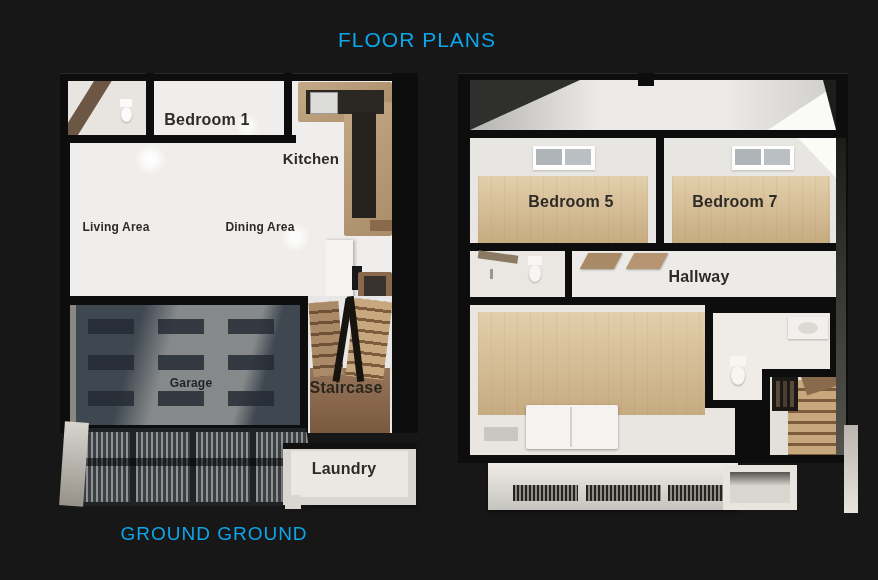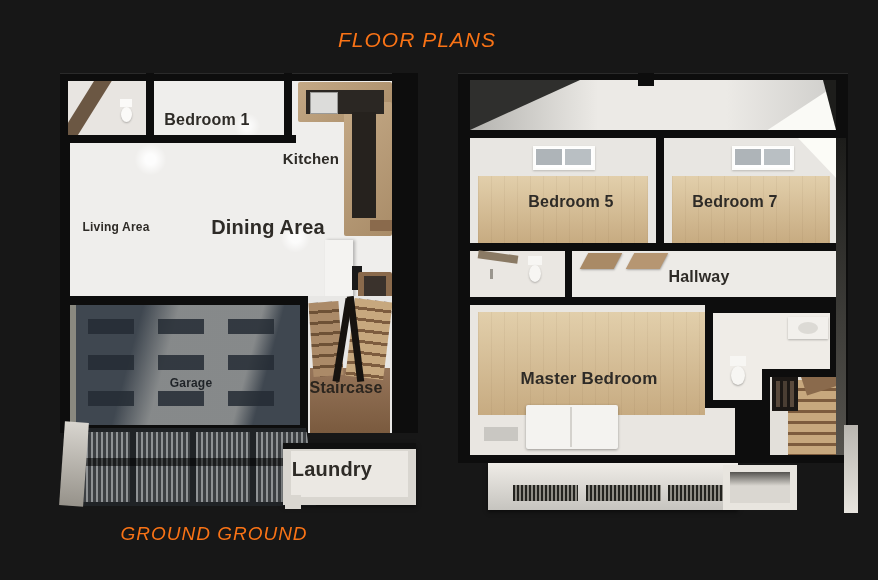--- a/index.html
+++ b/index.html
@@ -9,21 +9,21 @@
     font-family:"Liberation Sans", sans-serif;
   }
   .abs{position:absolute;}
   .label{
     position:absolute;transform:translate(-50%,-50%);
     color:#2e2b27;font-weight:600;white-space:nowrap;
     letter-spacing:.2px;
   }
   .heading{
     position:absolute;transform:translate(-50%,-50%);
-    color:#f97316;letter-spacing:1px;white-space:nowrap;font-weight:400;font-style:italic;
+    color:#0ea5e9;letter-spacing:1px;white-space:nowrap;font-weight:400;
   }
   .wall{background:#0d0d0d;}
   .floor-white{background:#efeeec;}
   .spot{background-image:
     radial-gradient(circle at 25% 35%, rgba(255,255,255,.9) 0 5px, rgba(255,255,255,0) 16px),
     radial-gradient(circle at 70% 70%, rgba(255,255,255,.8) 0 5px, rgba(255,255,255,0) 15px),
     radial-gradient(circle at 55% 20%, rgba(255,255,255,.7) 0 4px, rgba(255,255,255,0) 13px);}
   .wood-counter{background:linear-gradient(135deg,#c4a986,#a98c68);}
   .wood-floor{background:
     repeating-linear-gradient(90deg, rgba(90,60,30,.06) 0 1px, rgba(0,0,0,0) 1px 13px),
@@ -59,21 +59,21 @@
     <div class="label" style="left:149px;top:50px;font-size:16px;">Bedroom 1</div>
 
     <div class="abs wood-counter" style="left:240px;top:12px;width:94px;height:40px;border-radius:2px;"></div>
     <div class="abs wood-counter" style="left:286px;top:32px;width:48px;height:134px;border-radius:2px;"></div>
     <div class="abs" style="left:248px;top:20px;width:78px;height:24px;background:#2b2723;"></div>
     <div class="abs" style="left:294px;top:42px;width:24px;height:106px;background:#26221e;"></div>
     <div class="abs" style="left:252px;top:22px;width:26px;height:20px;background:#dcdcda;border:1px solid #9a9a98;"></div>
     <div class="label" style="left:253px;top:88px;font-size:15px;">Kitchen</div>
 
     <div class="label" style="left:58px;top:157px;font-size:12px;">Living Area</div>
-    <div class="label" style="left:210px;top:157px;font-size:20px;">Dining Area</div>
+    <div class="label" style="left:202px;top:157px;font-size:12px;">Dining Area</div>
 
     <div class="abs" style="left:267px;top:170px;width:28px;height:58px;background:#f4f3f1;box-shadow:2px 0 3px rgba(0,0,0,.25);"></div>
     <div class="abs" style="left:312px;top:150px;width:22px;height:11px;background:#8a6a4c;"></div>
     <div class="abs" style="left:294px;top:196px;width:10px;height:24px;background:#191919;"></div>
     <div class="abs" style="left:300px;top:202px;width:34px;height:33px;background:#8a6a4c;border-radius:2px;"></div>
     <div class="abs" style="left:306px;top:206px;width:22px;height:25px;background:#3a322c;"></div>
 
     <div class="abs wall" style="left:2px;top:226px;width:248px;height:9px;"></div>
 
     <div class="abs" style="left:12px;top:235px;width:230px;height:120px;background:#3f4750;overflow:hidden;">
@@ -112,21 +112,21 @@
       <div class="abs" style="left:0;top:30px;width:100%;height:8px;background:rgba(0,0,0,.55);"></div>
     </div>
 
     <div class="abs" style="left:4px;top:352px;width:24px;height:84px;background:linear-gradient(180deg,#d8d5cf,#96928a);transform:rotate(4deg);"></div>
 
     <div class="abs" style="left:225px;top:373px;width:133px;height:62px;background:#d9d6d0;box-shadow:0 2px 4px rgba(0,0,0,.5);">
       <div class="abs" style="left:0;top:0;width:133px;height:6px;background:#101010;"></div>
       <div class="abs" style="left:8px;top:8px;width:117px;height:46px;background:#ebe8e3;"></div>
       <div class="abs" style="left:2px;top:52px;width:16px;height:14px;background:#d9d6d0;"></div>
     </div>
-    <div class="label" style="left:274px;top:399px;font-size:20px;">Laundry</div>
+    <div class="label" style="left:286px;top:399px;font-size:16px;">Laundry</div>
 
     <div class="heading" style="left:156px;top:464px;font-size:19px;">GROUND GROUND</div>
   </div>
 
   <div class="abs" style="left:458px;top:70px;width:392px;height:445px;">
 
     <div class="abs wall" style="left:0;top:3px;width:390px;height:390px;box-shadow:inset 0 1px 0 #2a2a2a;"></div>
 
     <div class="abs" style="left:12px;top:10px;width:366px;height:50px;background:linear-gradient(90deg,#b4b3af,#eceae6 35% 70%,#cfcecb);overflow:hidden;">
       <div class="abs" style="left:0;top:0;width:110px;height:50px;background:#2f2f2d;clip-path:polygon(0 0,100% 0,0 100%);"></div>
@@ -176,21 +176,20 @@
 
     <div class="abs wall" style="left:2px;top:227px;width:386px;height:8px;"></div>
 
     <div class="abs" style="left:12px;top:235px;width:265px;height:150px;background:#e9e6e1;overflow:hidden;">
       <div class="abs wood-floor" style="left:8px;top:7px;width:227px;height:103px;"></div>
       <div class="abs" style="left:56px;top:100px;width:92px;height:44px;background:#f4f3f0;border-radius:2px;box-shadow:0 1px 3px rgba(0,0,0,.35);">
         <div class="abs" style="left:44px;top:2px;width:2px;height:40px;background:#d4d2cd;"></div>
       </div>
       <div class="abs" style="left:14px;top:122px;width:34px;height:14px;background:#c9c7c2;"></div>
     </div>
-    <div class="label" style="left:131px;top:309px;font-size:17px;">Master Bedroom</div>
 
     <div class="abs wall" style="left:247px;top:235px;width:133px;height:72px;"></div>
     <div class="abs wall" style="left:247px;top:300px;width:65px;height:38px;"></div>
     <div class="abs" style="left:255px;top:243px;width:117px;height:56px;background:#efece7;"></div>
     <div class="abs" style="left:255px;top:299px;width:49px;height:31px;background:#efece7;"></div>
     <div class="abs" style="left:330px;top:247px;width:40px;height:22px;background:#f2f0ec;box-shadow:0 1px 2px rgba(0,0,0,.25);"></div>
     <div class="abs" style="left:340px;top:252px;width:20px;height:12px;background:#dcdad5;border-radius:50%;"></div>
     <div class="abs" style="left:272px;top:286px;width:16px;height:10px;background:#f7f6f3;"></div>
     <div class="abs" style="left:273px;top:296px;width:14px;height:19px;background:#f7f6f3;border-radius:50%;box-shadow:0 1px 2px rgba(0,0,0,.3);"></div>
 

